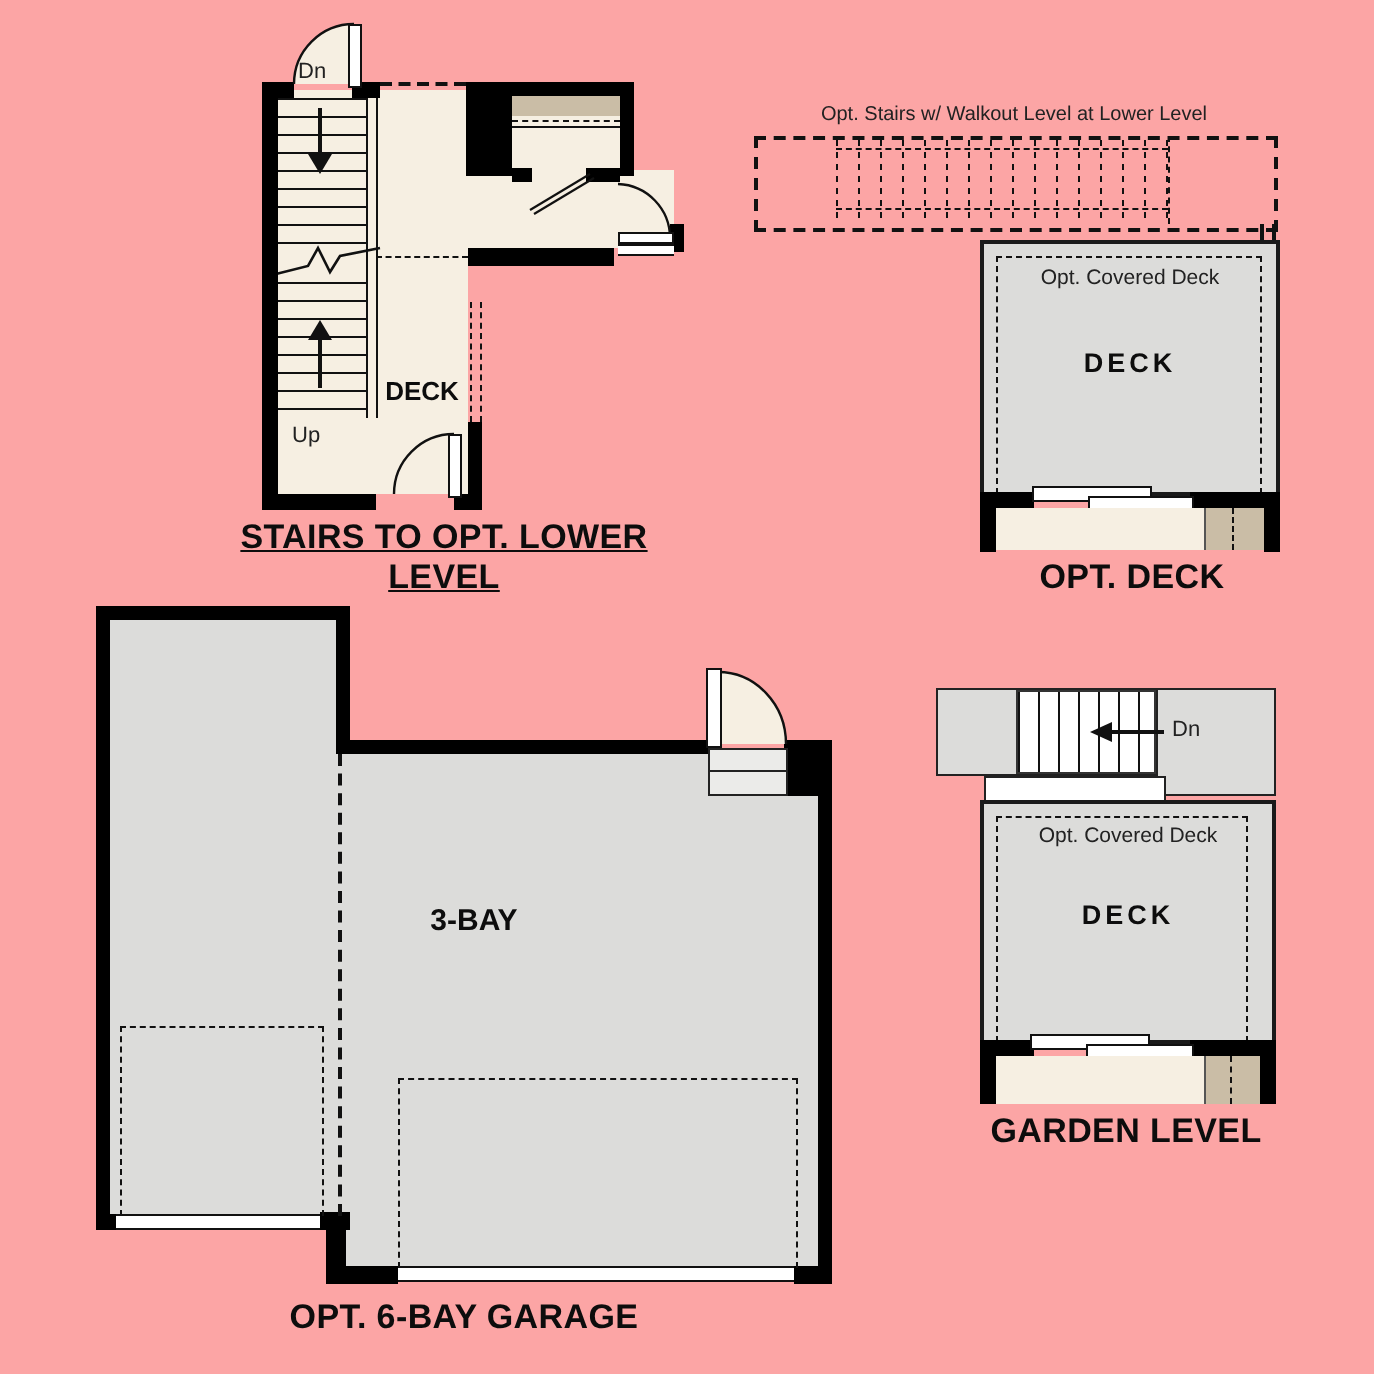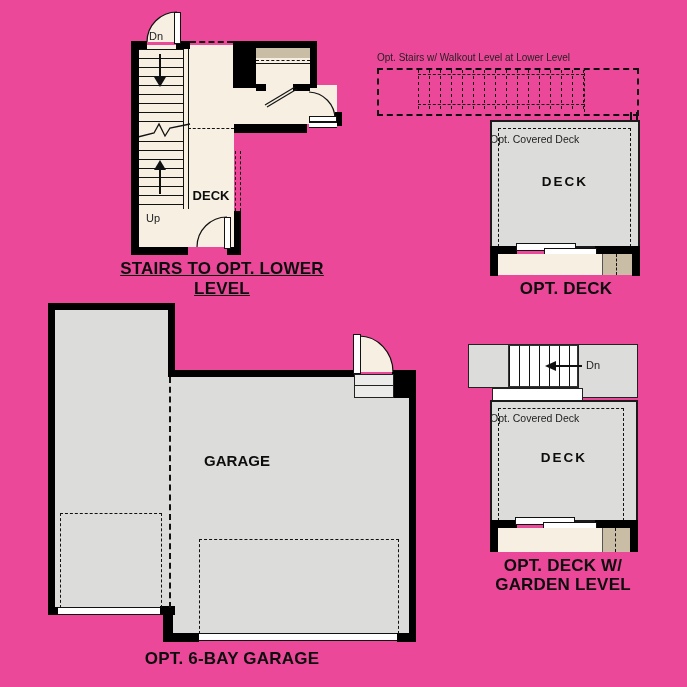--- a/index.html
+++ b/index.html
@@ -4,39 +4,39 @@
 <style>
   :root{
     --beige:#f6efe2;
     --gray:#dcdcda;
     --tan:#cabda6;
     --wall:#000000;
     --line:#111111;
   }
   html,body{margin:0;padding:0;background:#ffffff;}
   #canvas{
-    position:relative;width:687px;height:687px;background:#ec4899;
+    position:relative;width:687px;height:687px;background:#fca5a5;
     font-family:"Liberation Sans", sans-serif;color:#111;overflow:hidden;
   }
   .abs{position:absolute;}
   .wall{position:absolute;background:var(--wall);}
   .beige{position:absolute;background:var(--beige);}
   .gray{position:absolute;background:var(--gray);}
   .tanfill{position:absolute;background:var(--tan);}
   .dash-t{position:absolute;border-top:1px dashed var(--line);}
   .dash-t2{position:absolute;border-top:2px dashed var(--line);}
   .dash-l{position:absolute;border-left:1px dashed var(--line);}
   .dash-l2{position:absolute;border-left:2px dashed var(--line);}
   .dashed-box{position:absolute;border-top:1px dashed var(--line);border-left:1px dashed var(--line);border-right:1px dashed var(--line);}
   .sill{position:absolute;background:#fff;border-top:1px solid var(--line);border-bottom:1px solid var(--line);}
   .leaf{position:absolute;background:#fff;border:1px solid var(--line);}
   .slider{position:absolute;background:#fff;border:1px solid var(--line);}
   .caption{position:absolute;font-weight:bold;font-size:17px;text-align:center;color:#0d0d0d;letter-spacing:0.2px;}
   .room-label{position:absolute;font-weight:bold;text-align:center;color:#0d0d0d;}
-  .small-label{position:absolute;font-size:10.5px;color:#222;text-align:left;white-space:nowrap;}
+  .small-label{position:absolute;font-size:10.5px;color:#222;text-align:center;white-space:nowrap;}
   .tiny-label{position:absolute;font-size:11px;color:#222;}
   .treads-h{position:absolute;background:
     repeating-linear-gradient(180deg,var(--line) 0 1px,transparent 1px 9px);}
   .treads-v{position:absolute;background:#fff;border:1px solid #333;
     background-image:repeating-linear-gradient(90deg,var(--line) 0 1px,transparent 1px 10px);}
   .treads-dashed{position:absolute;
     background:repeating-linear-gradient(90deg,var(--line) 0 1px,transparent 1px 11px);
     -webkit-mask-image:repeating-linear-gradient(180deg,#000 0 3px,transparent 3px 6px);
             mask-image:repeating-linear-gradient(180deg,#000 0 3px,transparent 3px 6px);}
   .stringer{position:absolute;background:var(--beige);border-left:1px solid var(--line);border-right:1px solid var(--line);}
@@ -174,21 +174,21 @@
 
     <svg style="left:359px;top:336px;" width="34" height="36">
       <path d="M0,0 A34,36 0 0 1 34,36 L0,36 Z" fill="#f6efe2" stroke="none"></path>
       <path d="M0,0 A34,36 0 0 1 34,36" fill="none" stroke="#111" stroke-width="1.2"></path>
     </svg>
     <div class="leaf" style="left:353px;top:334px;width:6px;height:38px;"></div>
     <div class="step" style="left:354px;top:374px;width:38px;height:11px;"></div>
     <div class="step" style="left:354px;top:385px;width:38px;height:11px;"></div>
 
     <div class="room-label" style="left:167px;top:452px;width:140px;font-size:15px;line-height:18px;">
-      <div>GARAGE</div>
+      <div>3-BAY</div>
     </div>
     <div class="caption" style="left:82px;top:649px;width:300px;">OPT. 6-BAY GARAGE</div>
   </div>
 
   <div>
     <div class="gray" style="left:468px;top:344px;width:170px;height:44px;border:1px solid #222;box-sizing:border-box;"></div>
     <div class="gray" style="left:578px;top:344px;width:60px;height:54px;border:1px solid #222;box-sizing:border-box;"></div>
     <div class="treads-v" style="left:508px;top:345px;width:70px;height:42px;box-sizing:border-box;"></div>
     <div class="arrow-shaft" style="left:556px;top:365px;width:26px;height:2px;"></div>
     <div class="tri" style="left:545px;top:361px;border-top:5px solid transparent;border-bottom:5px solid transparent;border-right:11px solid #111;"></div>
@@ -205,18 +205,17 @@
     <div class="slider" style="left:515px;top:517px;width:58px;height:6px;"></div>
     <div class="slider" style="left:543px;top:522px;width:52px;height:5px;"></div>
 
     <div class="wall" style="left:490px;top:520px;width:8px;height:32px;"></div>
     <div class="wall" style="left:630px;top:520px;width:8px;height:32px;"></div>
     <div class="beige" style="left:498px;top:528px;width:132px;height:24px;"></div>
     <div class="tanfill" style="left:602px;top:528px;width:28px;height:24px;border-left:1px solid #555;box-sizing:border-box;"></div>
     <div class="dash-l" style="left:615px;top:528px;width:0;height:24px;"></div>
 
     <div class="caption" style="left:463px;top:556px;width:200px;line-height:19px;">
-      <div>OPT. DECK W/</div>
       <div>GARDEN LEVEL</div>
     </div>
   </div>
 
 </div>
 
 </body></html>

